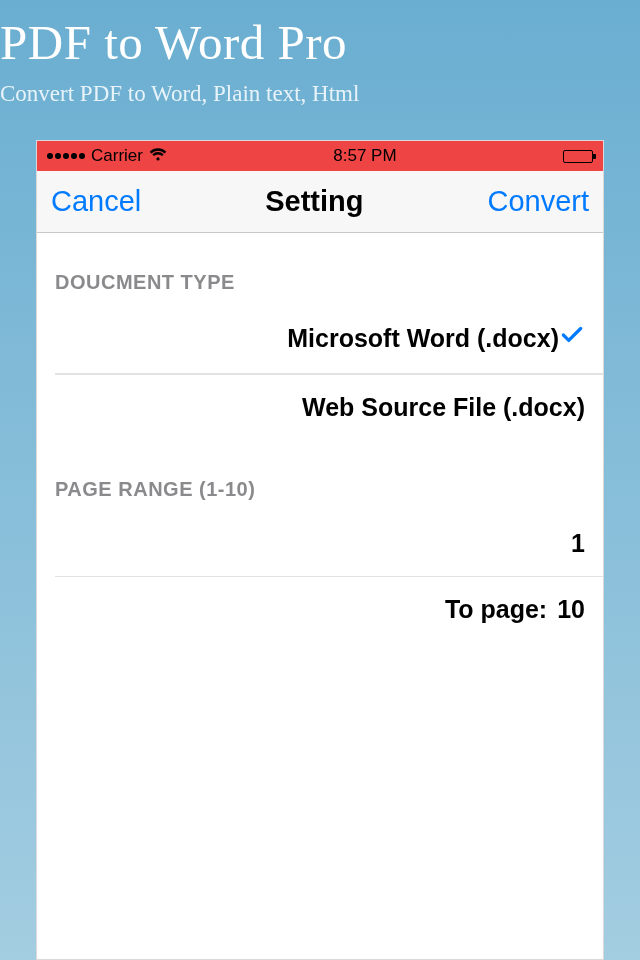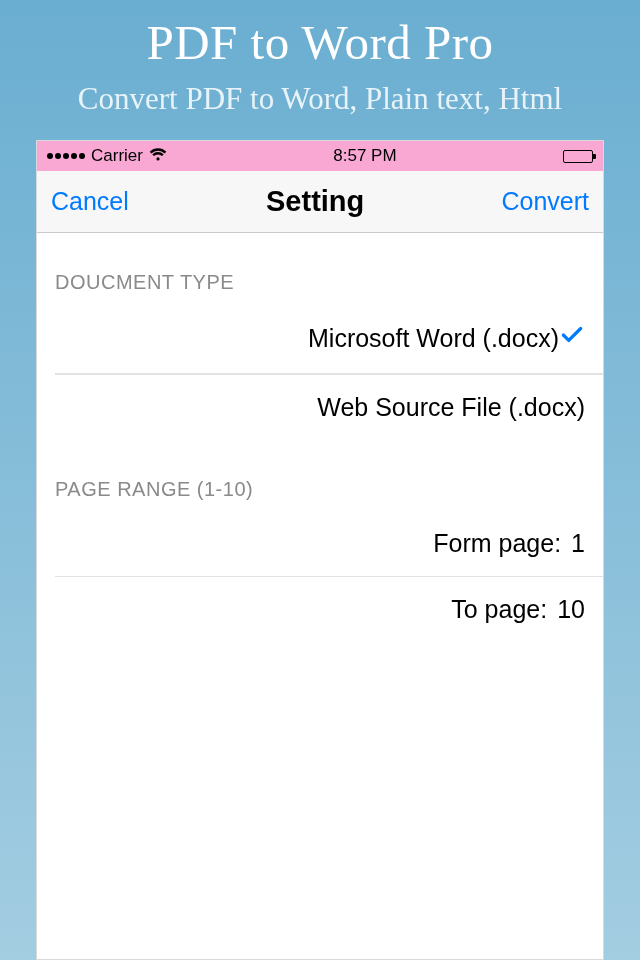--- a/index.html
+++ b/index.html
@@ -2,33 +2,32 @@
 <html><head>
 <meta charset="utf-8">
 <style>
   * { margin: 0; padding: 0; box-sizing: border-box; }
   html, body { width: 640px; height: 960px; overflow: hidden; }
   body {
     font-family: -apple-system, "Helvetica Neue", Helvetica, Arial, sans-serif;
     background: linear-gradient(to bottom, #6aaed1 0%, #a3cde1 100%);
   }
   .hero {
-    text-align: center;
     color: #ffffff;
     padding-top: 14px;
   }
   .hero-title {
     font-family: Georgia, 'Times New Roman', serif;
     font-weight: 400;
     font-size: 49px;
     letter-spacing: 0.5px;
   }
   .hero-subtitle {
     font-family: Georgia, 'Times New Roman', serif;
-    font-size: 31px;
+    font-size: 23px;
     font-weight: 300;
     margin-top: 10px;
     color: #e8f3f9;
   }
   .phone {
     position: absolute;
     left: 36px;
     top: 140px;
     width: 568px;
     height: 820px;
@@ -36,21 +35,21 @@
     border: 1px solid #d9d9d9;
     overflow: hidden;
   }
   
   .statusbar {
     height: 30px;
     display: flex;
     align-items: center;
     justify-content: space-between;
     padding: 0 10px;
-    background: #f9a8d4;
+    background: #ef4444;
     font-size: 17px;
     color: #000;
   }
   .statusbar .left, .statusbar .right { display: flex; align-items: center; gap: 6px; }
   .statusbar .center { font-weight: 500; }
   .dots { display: inline-flex; gap: 2px; align-items: center; }
   .dots span { width: 6px; height: 6px; border-radius: 50%; background: #000; display: inline-block; }
   .wifi-icon { font-size: 18px; line-height: 1; }
   .battery {
     width: 30px; height: 13px; border: 1.5px solid #000; border-radius: 2px; position: relative;
@@ -62,24 +61,24 @@
   
   .navbar {
     height: 62px;
     display: flex;
     align-items: center;
     justify-content: space-between;
     padding: 0 14px;
     background: #f7f7f7;
     border-bottom: 1px solid #c9c9c9;
   }
-  .navbar .nav-btn { color: #007aff; font-size: 25px; font-weight: 400; }
+  .navbar .nav-btn { color: #007aff; font-size: 29px; font-weight: 400; }
   .navbar .nav-title { color: #000; font-size: 29px; font-weight: 600; }
   
-  .content { background: #ffffff; height: calc(100% - 92px); }
+  .content { background: #ffffff; height: calc(100% - 92px); font-weight: bold; }
   .section-header {
     padding: 38px 18px 10px 18px;
     color: #8a8a8d;
     font-size: 20px;
     letter-spacing: 0.5px;
     background: #ffffff;
   }
   .row {
     display: flex;
     align-items: center;
@@ -152,21 +151,20 @@
     <div class="sep"></div>
     <div class="sep"></div>
     <div class="row">
       <span>Web Source File (.docx)</span>
     </div>
 
     <div class="section-header">PAGE RANGE (1-10)</div>
 
     <div class="row">
       <span class="row-flex">
-        <span class="label">Form page:</span>
         <span class="value">1</span>
       </span>
     </div>
     <div class="sep"></div>
     <div class="row">
       <span class="row-flex">
         <span class="label">To page:</span>
         <span class="value">10</span>
       </span>
     </div>

